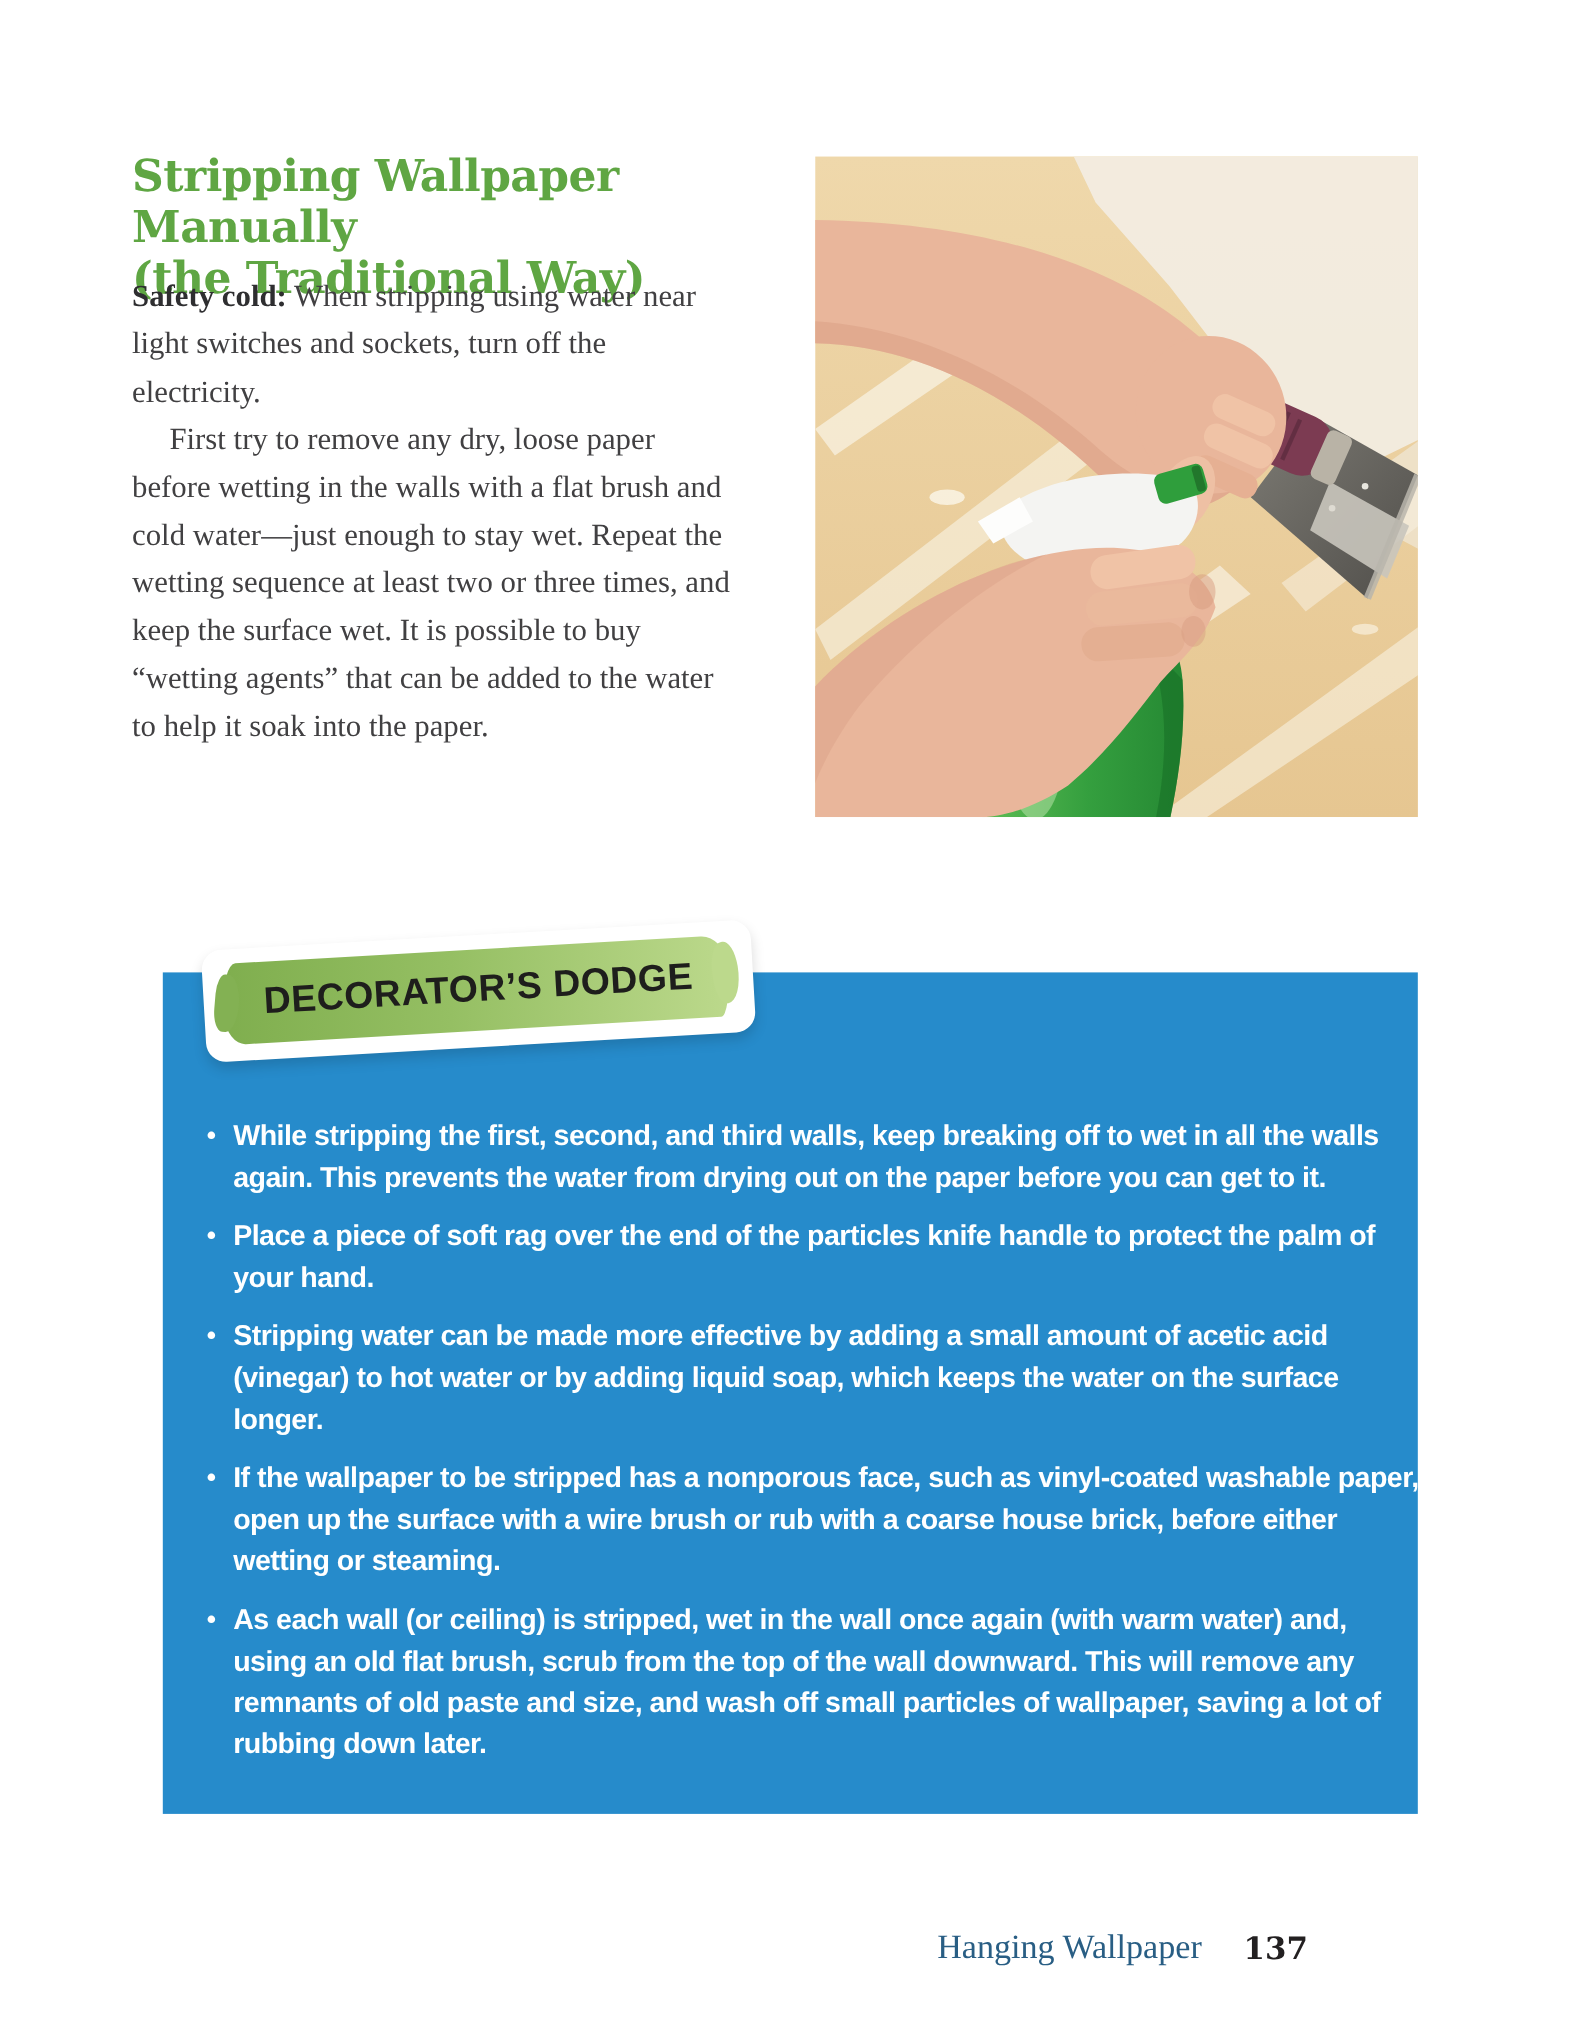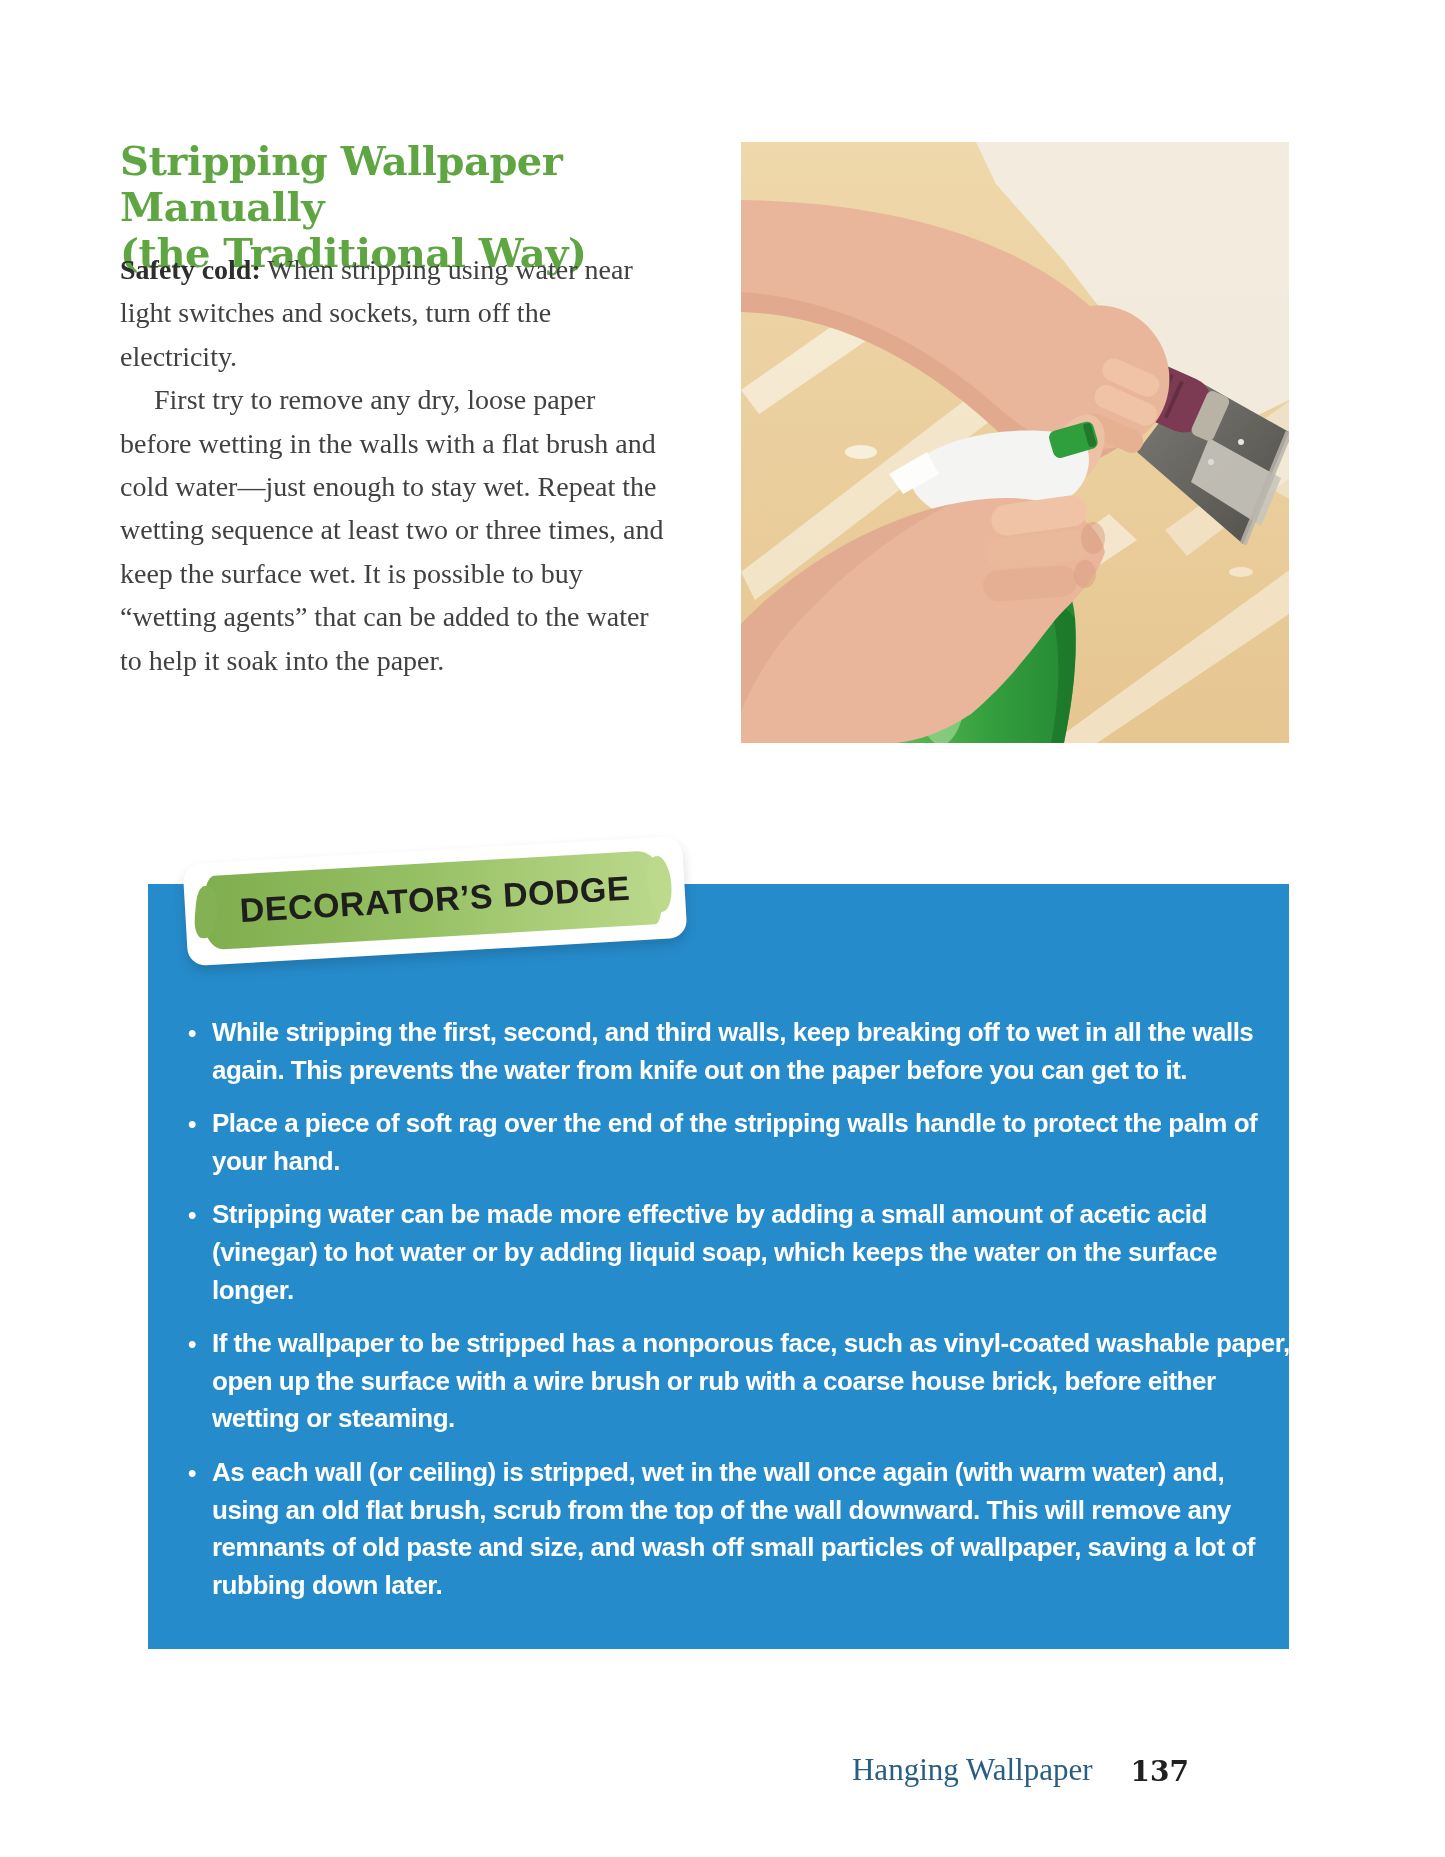--- a/index.html
+++ b/index.html
@@ -218,25 +218,25 @@
   <div class="callout"></div>
 
   <div class="banner">
     <div class="paint-stroke"></div>
     <div class="banner-label">DECORATOR’S DODGE</div>
   </div>
 
   <ul class="bullets">
     <li>
       <span class="dot">•</span>
-      <span class="btxt">While stripping the first, second, and third walls, keep breaking off to wet in all the walls again. This prevents the water from knife out on the paper before you can get to it.</span>
-    </li>
-    <li>
-      <span class="dot">•</span>
-      <span class="btxt">Place a piece of soft rag over the end of the stripping walls handle to protect the palm of your hand.</span>
+      <span class="btxt">While stripping the first, second, and third walls, keep breaking off to wet in all the walls again. This prevents the water from drying out on the paper before you can get to it.</span>
+    </li>
+    <li>
+      <span class="dot">•</span>
+      <span class="btxt">Place a piece of soft rag over the end of the particles knife handle to protect the palm of your hand.</span>
     </li>
     <li>
       <span class="dot">•</span>
       <span class="btxt">Stripping water can be made more effective by adding a small amount of acetic acid (vinegar) to hot water or by adding liquid soap, which keeps the water on the surface longer.</span>
     </li>
     <li>
       <span class="dot">•</span>
       <span class="btxt">If the wallpaper to be stripped has a nonporous face, such as vinyl-coated washable paper, open up the surface with a wire brush or rub with a coarse house brick, before either wetting or steaming.</span>
     </li>
     <li>

